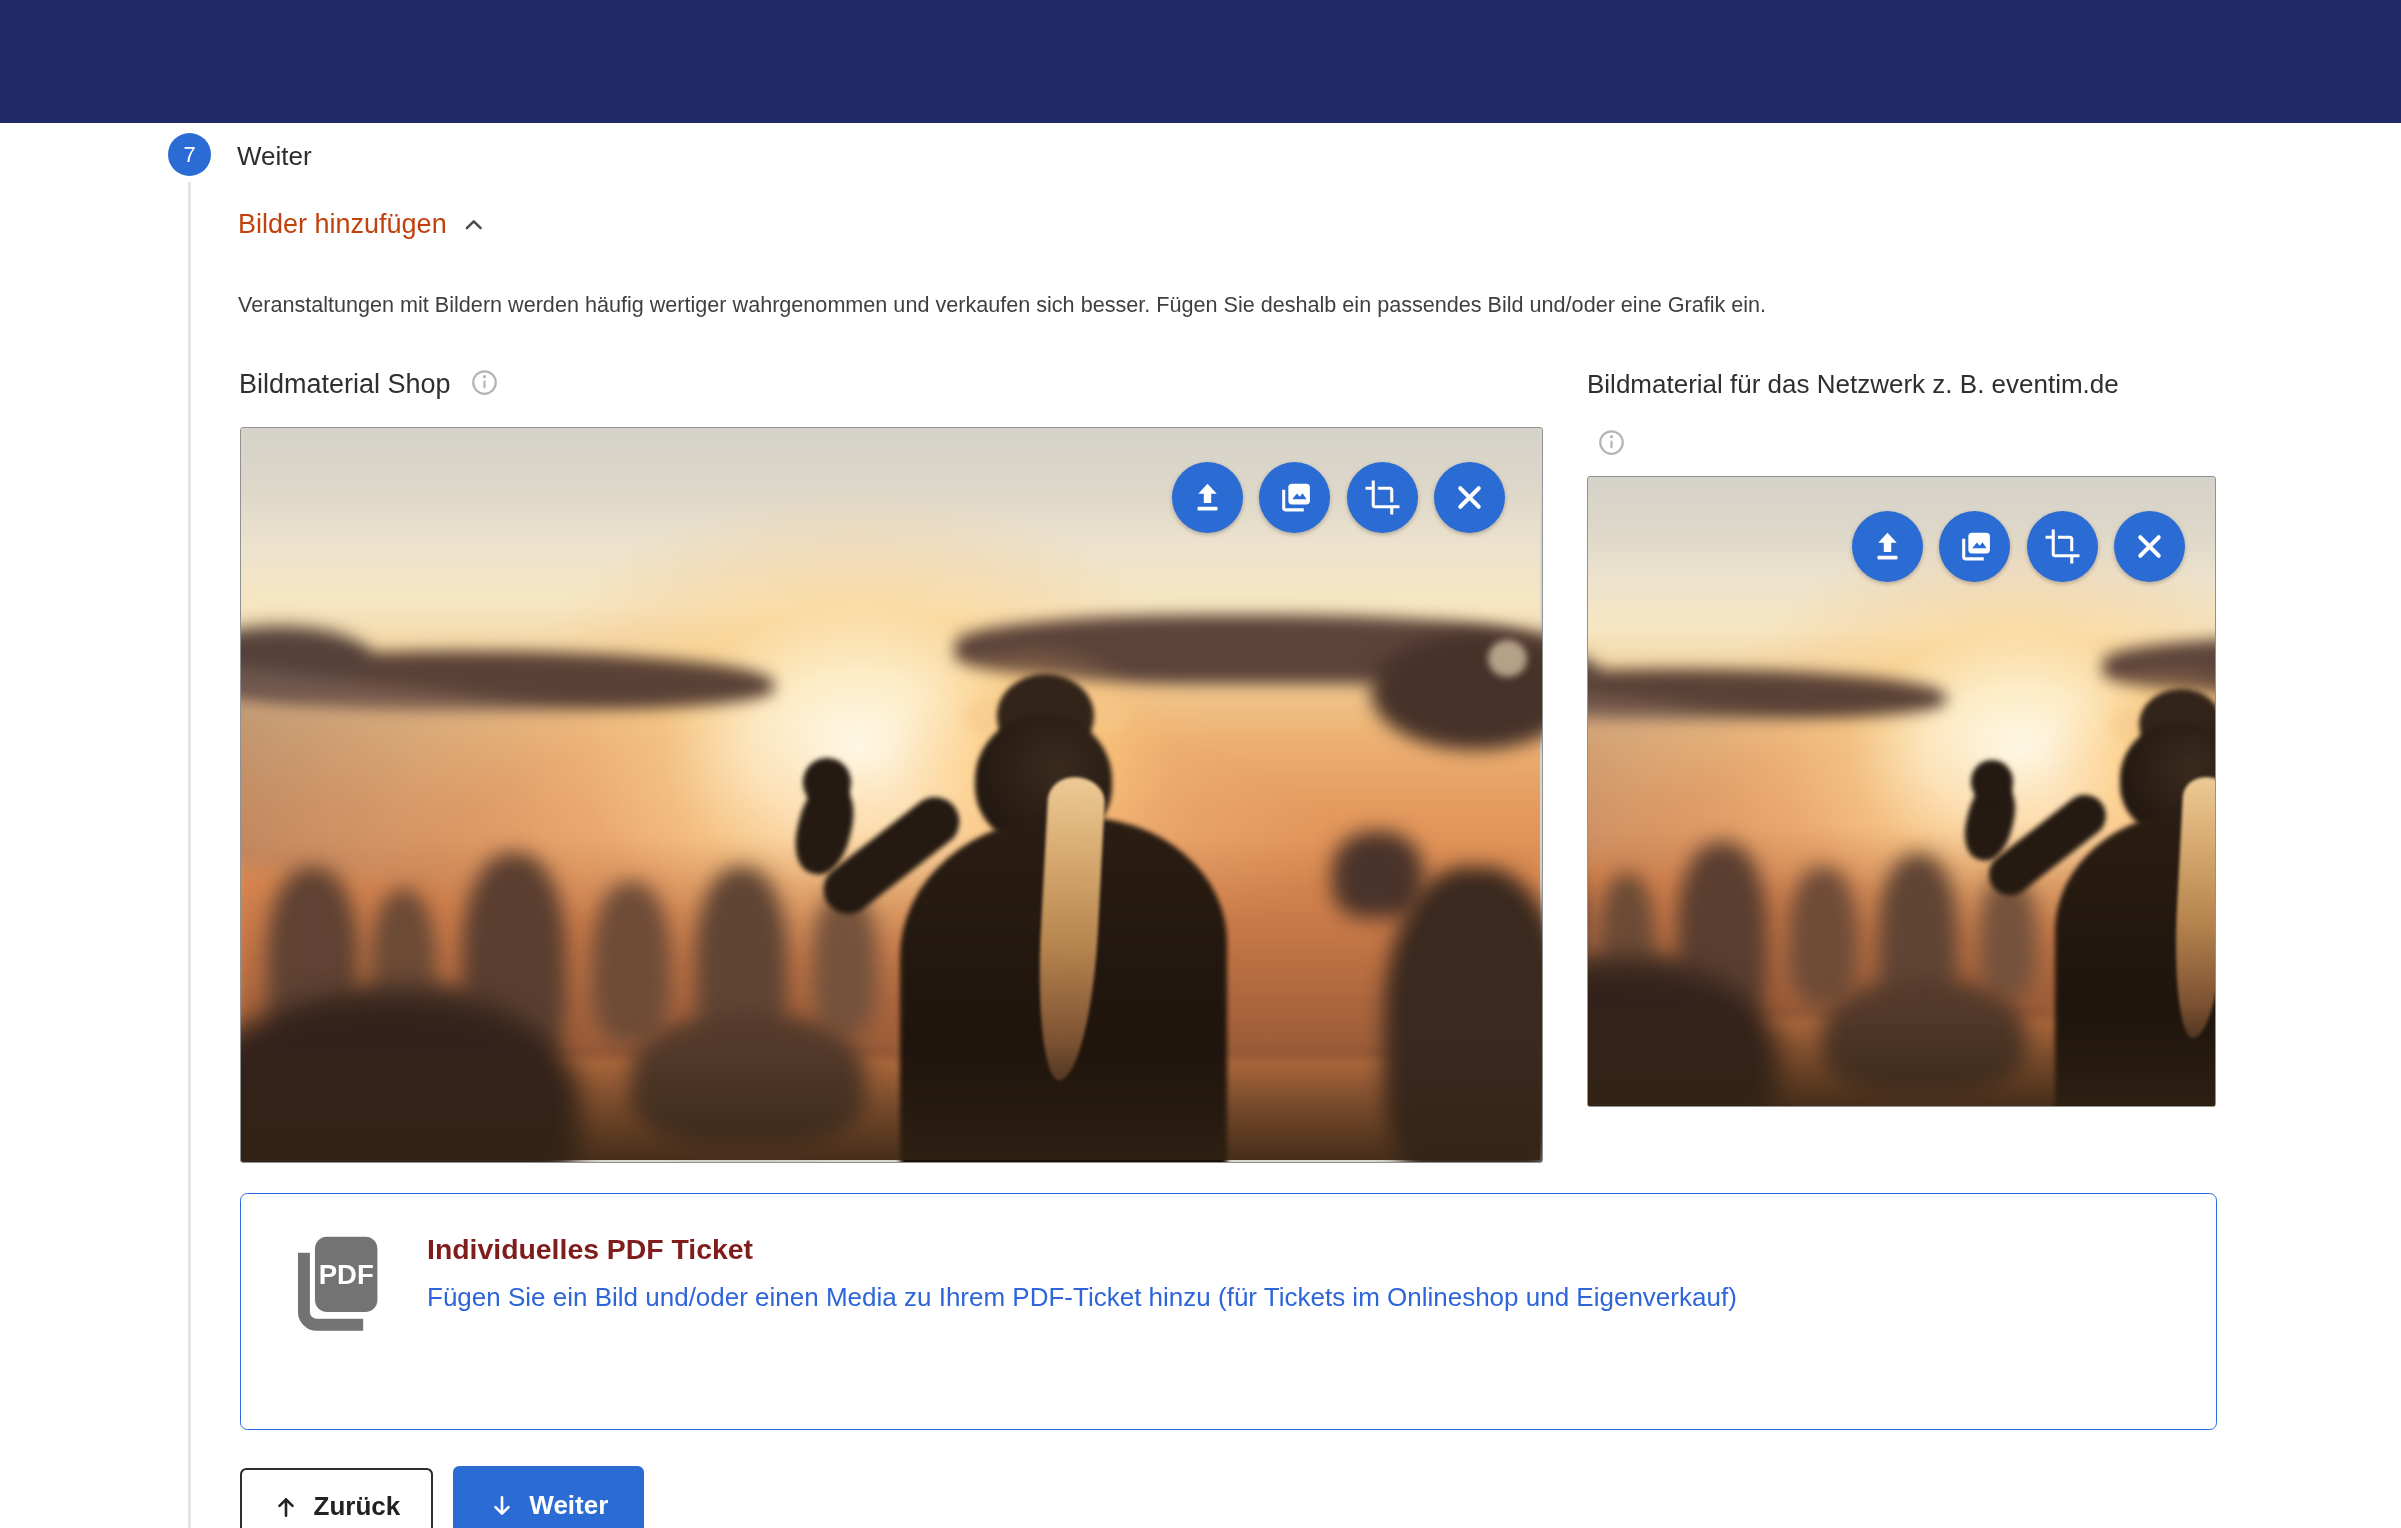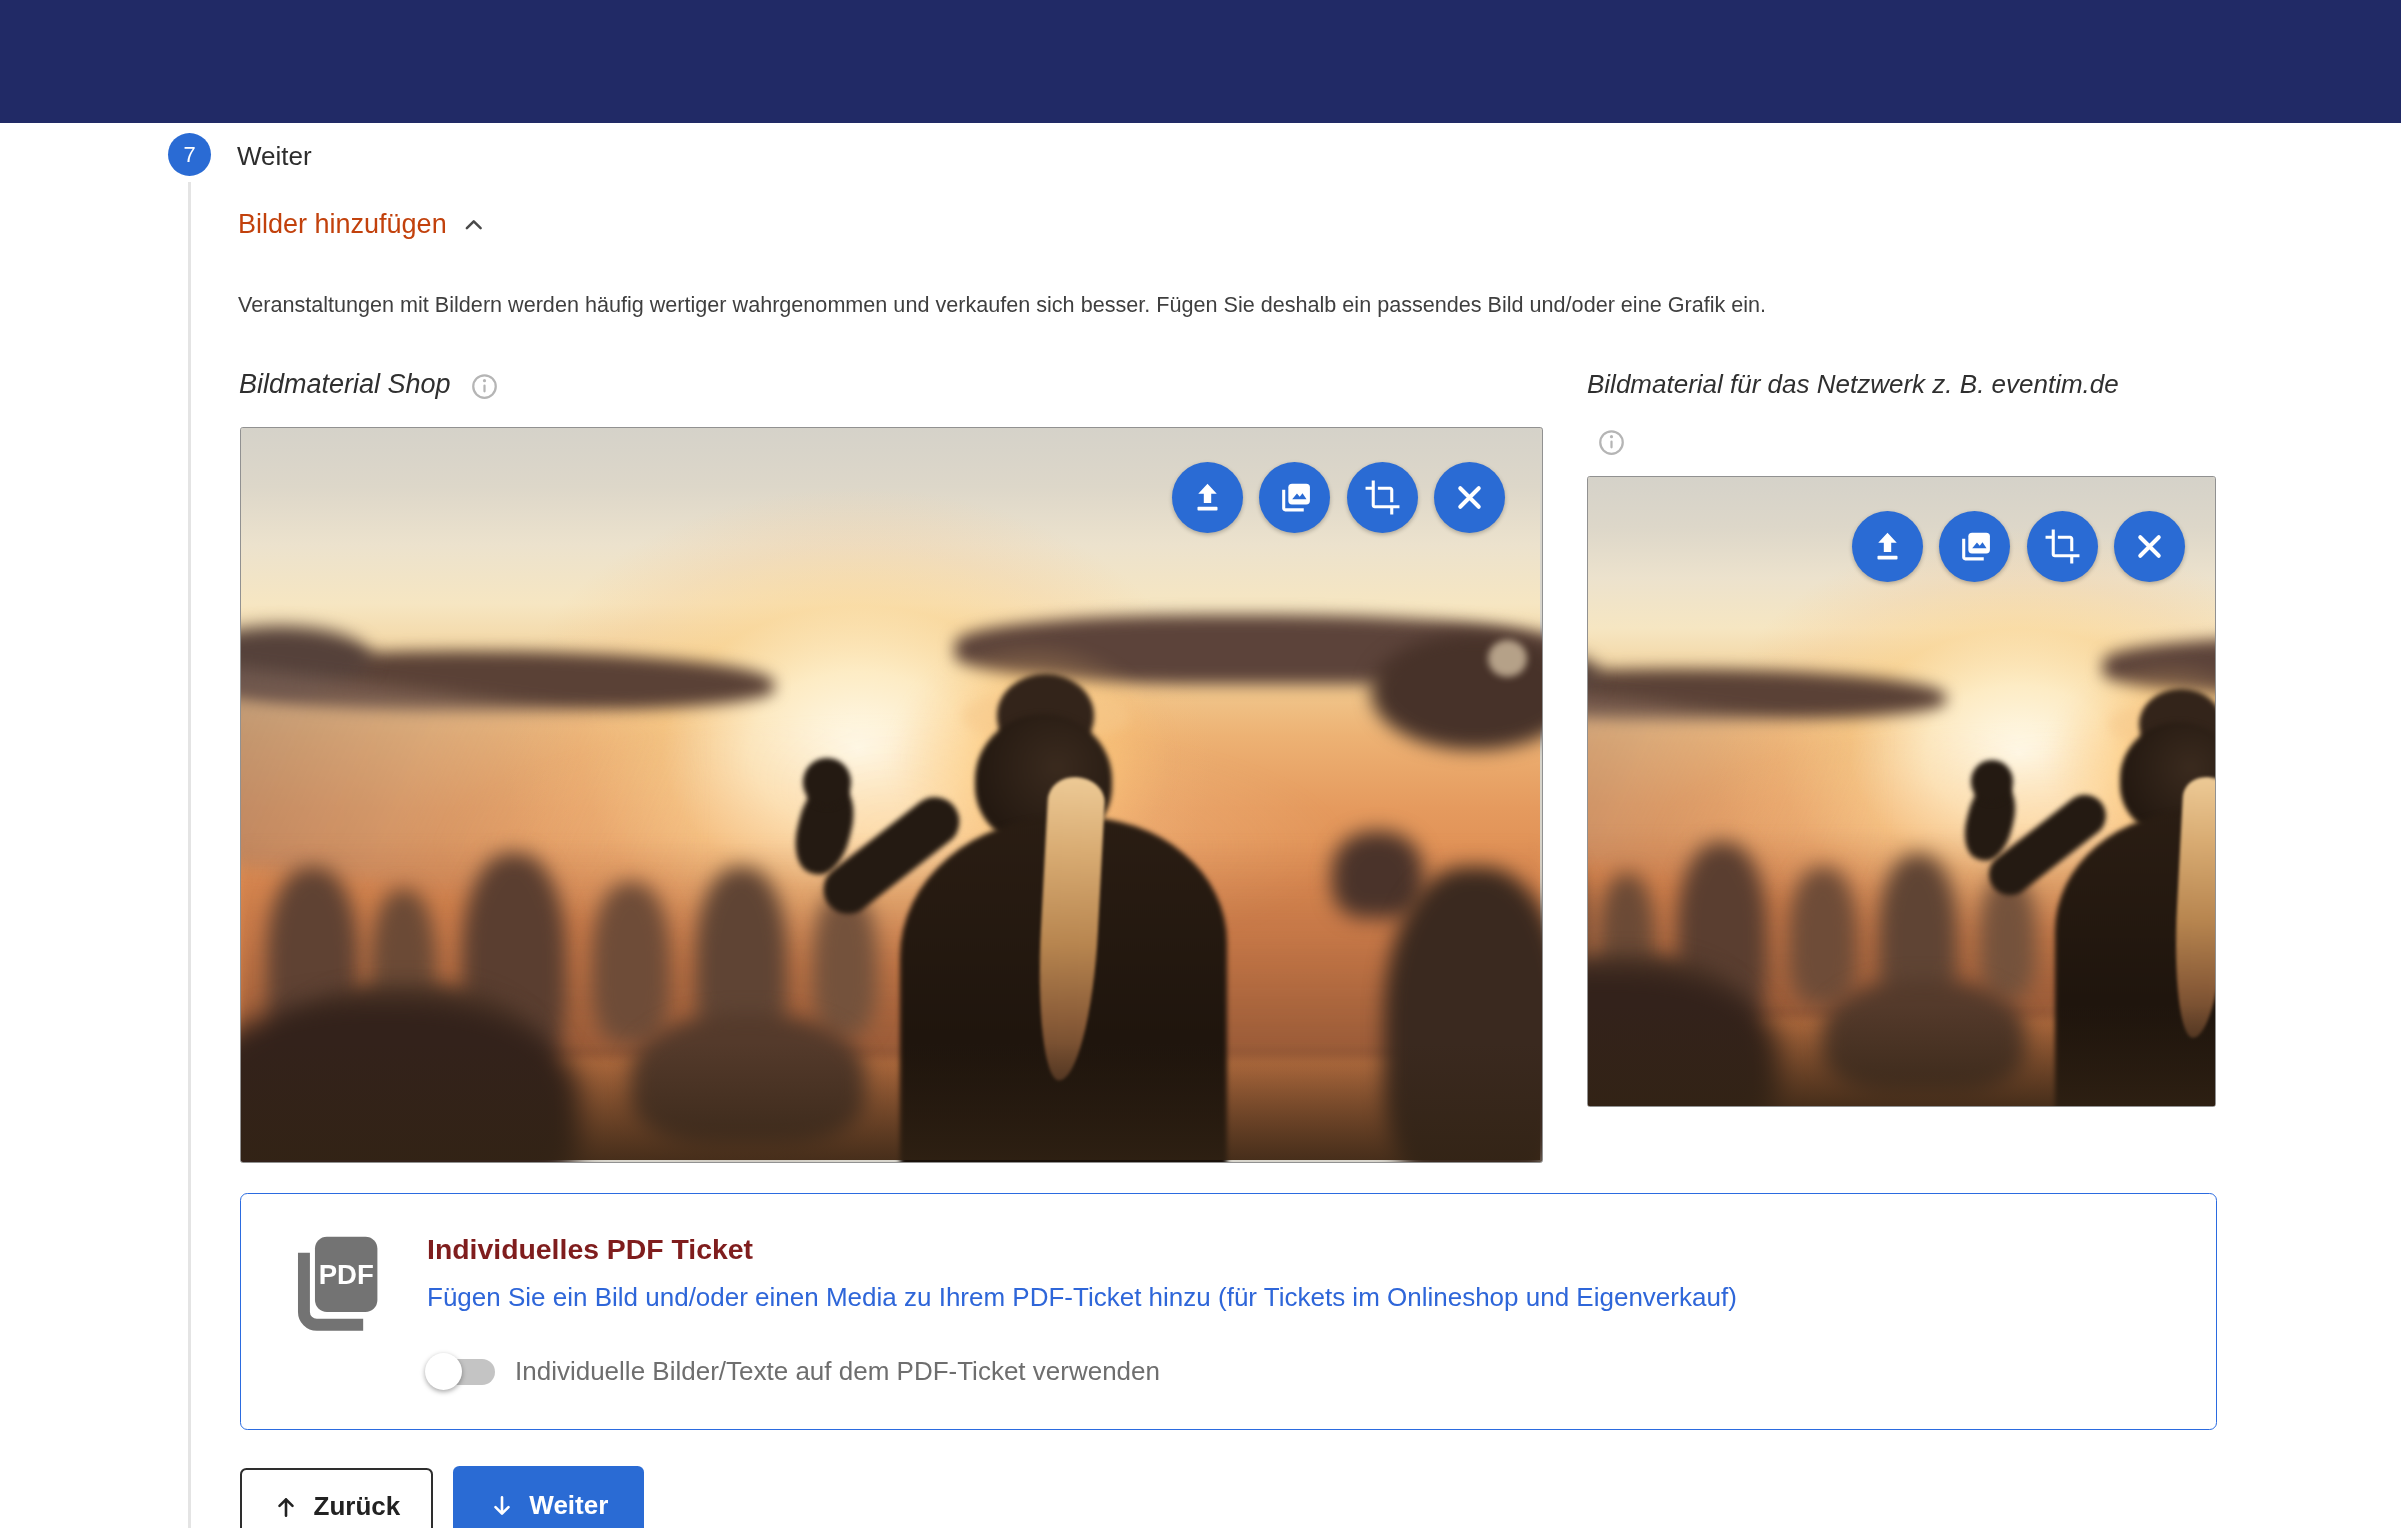--- a/index.html
+++ b/index.html
@@ -15,21 +15,21 @@
   .step-label { position:absolute; left:237px; top:141px; font-size:26px; color:#2d2d2d; }
   .step-line { position:absolute; left:188px; top:182px; width:2.8px; height:1347px; background:#e4e4e4; }
 
   
   .section-title-row { position:absolute; left:238px; top:209px; display:flex; align-items:center; gap:13px; cursor:pointer; }
   .section-title { font-size:27px; color:#c2410c; }
   .chev { width:27.5px; height:27.5px; }
   .section-desc { position:absolute; left:238px; top:292px; width:1927px; font-size:21.6px; color:#3f3f3f; }
 
   
-  .label-row { position:absolute; display:flex; align-items:flex-end; gap:20px;font-style:italic; }
+  .label-row { position:absolute; display:flex; align-items:flex-start; gap:20px; }
   .img-label { font-size:27px; color:#2f2f2f; white-space:nowrap; }
   .info-ic { width:27px; height:27px; cursor:pointer; }
 
   
   .photo-frame { position:absolute; border:1.8px solid #919191; border-radius:2.8px; overflow:hidden; background:#d8d5cc; }
   .photo-large { left:240px; top:427px; width:1303px; height:736px; }
   .photo-small { left:1587px; top:476px; width:629px; height:631px; }
 
   .actions { position:absolute; top:34px; right:37px; display:flex; gap:16.5px; z-index:30; }
   .photo-small .actions { right:30px; }
@@ -275,27 +275,20 @@
   </div>
 
   <div class="pdf-box">
     <svg class="pdf-ic" width="92" height="101" viewBox="0 0 100 110">
       <path d="M14 28 V86 c0 7.7 6.3 14 14 14 H72" fill="none" stroke="#737373" stroke-width="13" stroke-linecap="square"></path>
       <rect x="26" y="4" width="68" height="82" rx="13" fill="#737373"></rect>
       <text x="60" y="56" text-anchor="middle" font-family="Liberation Sans, sans-serif" font-size="30" font-weight="bold" fill="#ffffff">PDF</text>
     </svg>
     <h3 class="pdf-title">Individuelles PDF Ticket</h3>
     <p class="pdf-desc">Fügen Sie ein Bild und/oder einen Media zu Ihrem PDF-Ticket hinzu (für Tickets im Onlineshop und Eigenverkauf)</p>
-    <div class="toggle-row">
-      <div class="switch">
-        <div class="track"></div>
-        <div class="knob"></div>
-      </div>
-      <span class="toggle-label">Individuelle Bilder/Texte auf dem PDF-Ticket verwenden</span>
-    </div>
   </div>
 
   <button class="btn btn-back">
     <svg viewBox="0 0 24 24">
       <path d="M12 20 V5 M6 11 L12 5 L18 11" fill="none" stroke="#222222" stroke-width="2.4" stroke-linecap="round" stroke-linejoin="round"></path>
     </svg>
     <span>Zurück</span>
   </button>
   <button class="btn btn-next">
     <svg viewBox="0 0 24 24">

